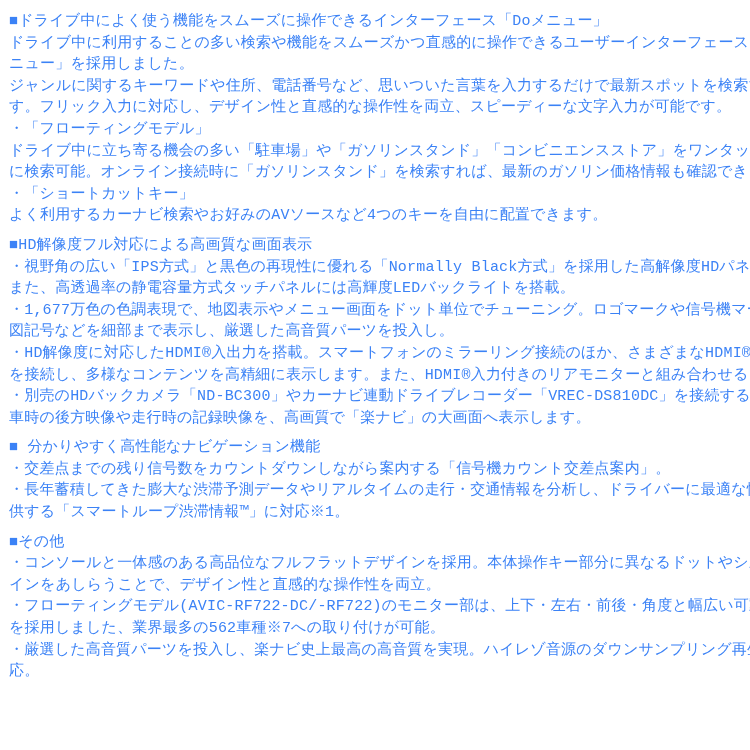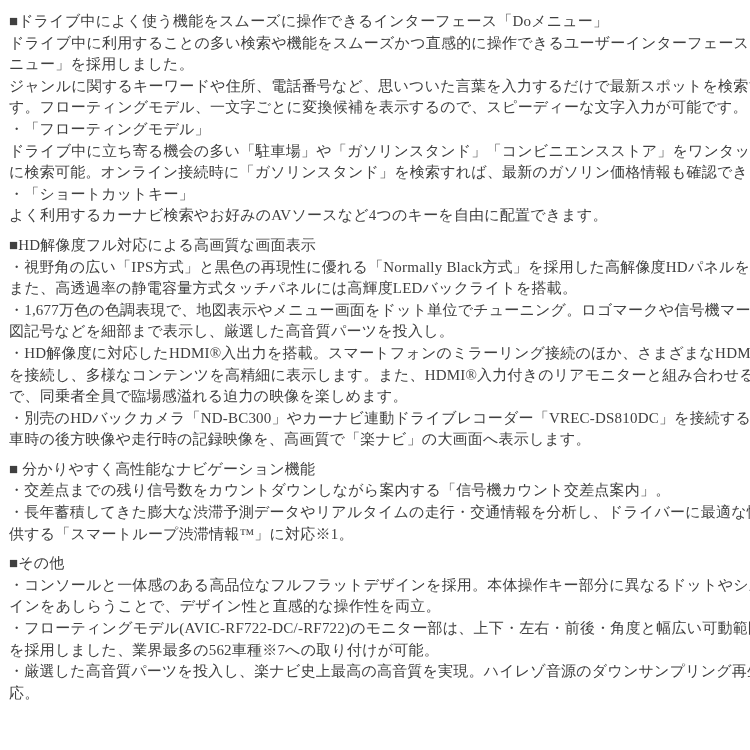--- a/index.html
+++ b/index.html
@@ -9,59 +9,58 @@
   body {
     width: 750px;
     height: 750px;
     background: #ffffff;
     overflow: hidden;
   }
   .doc {
     box-sizing: border-box;
     width: 630px;
     padding: 11px 4px 0 9px;
-    font-family: Liberation Serif, serif;
+    font-family: Liberation Mono, monospace;
     font-size: 15px;
     line-height: 21.6px;
-    color: #404040;
+    color: #3b82f6;
     letter-spacing: 0.2px;
   }
   .section {
     margin: 0 0 8px 0;
   }
   .line {
     height: 21.6px;
     white-space: nowrap;
   }
 </style>
 </head>
 <body>
 
 <div class="doc">
     <div class="section">
       <div class="line">■ドライブ中によく使う機能をスムーズに操作できるインターフェース「Doメニュー」</div>
       <div class="line">ドライブ中に利用することの多い検索や機能をスムーズかつ直感的に操作できるユーザーインターフェース「Doメ</div>
       <div class="line">ニュー」を採用しました。</div>
       <div class="line">ジャンルに関するキーワードや住所、電話番号など、思いついた言葉を入力するだけで最新スポットを検索できま</div>
-      <div class="line">す。フローティングモデル、一文字ごとに変換候補を表示するので、スピーディーな文字入力が可能です。</div>
+      <div class="line">す。フリック入力に対応し、デザイン性と直感的な操作性を両立、スピーディーな文字入力が可能です。</div>
       <div class="line">・「フローティングモデル」</div>
       <div class="line">ドライブ中に立ち寄る機会の多い「駐車場」や「ガソリンスタンド」「コンビニエンスストア」をワンタッチで簡単</div>
       <div class="line">に検索可能。オンライン接続時に「ガソリンスタンド」を検索すれば、最新のガソリン価格情報も確認できます。</div>
       <div class="line">・「ショートカットキー」</div>
       <div class="line">よく利用するカーナビ検索やお好みのAVソースなど4つのキーを自由に配置できます。</div>
     </div>
     <div class="section">
       <div class="line">■HD解像度フル対応による高画質な画面表示</div>
       <div class="line">・視野角の広い「IPS方式」と黒色の再現性に優れる「Normally Black方式」を採用した高解像度HDパネルを搭載。</div>
       <div class="line">また、高透過率の静電容量方式タッチパネルには高輝度LEDバックライトを搭載。</div>
       <div class="line">・1,677万色の色調表現で、地図表示やメニュー画面をドット単位でチューニング。ロゴマークや信号機マーク、地</div>
       <div class="line">図記号などを細部まで表示し、厳選した高音質パーツを投入し。</div>
       <div class="line">・HD解像度に対応したHDMI®入出力を搭載。スマートフォンのミラーリング接続のほか、さまざまなHDMI®機器</div>
       <div class="line">を接続し、多様なコンテンツを高精細に表示します。また、HDMI®入力付きのリアモニターと組み合わせること</div>
-      <div class="line">で、同乗者全員で臨場感溢れる迫力の映像を楽しめます。</div>
       <div class="line">・別売のHDバックカメラ「ND-BC300」やカーナビ連動ドライブレコーダー「VREC-DS810DC」を接続すると、駐</div>
       <div class="line">車時の後方映像や走行時の記録映像を、高画質で「楽ナビ」の大画面へ表示します。</div>
     </div>
     <div class="section">
       <div class="line">■ 分かりやすく高性能なナビゲーション機能</div>
       <div class="line">・交差点までの残り信号数をカウントダウンしながら案内する「信号機カウント交差点案内」。</div>
       <div class="line">・長年蓄積してきた膨大な渋滞予測データやリアルタイムの走行・交通情報を分析し、ドライバーに最適な情報を提</div>
       <div class="line">供する「スマートループ渋滞情報™」に対応※1。</div>
     </div>
     <div class="section">

